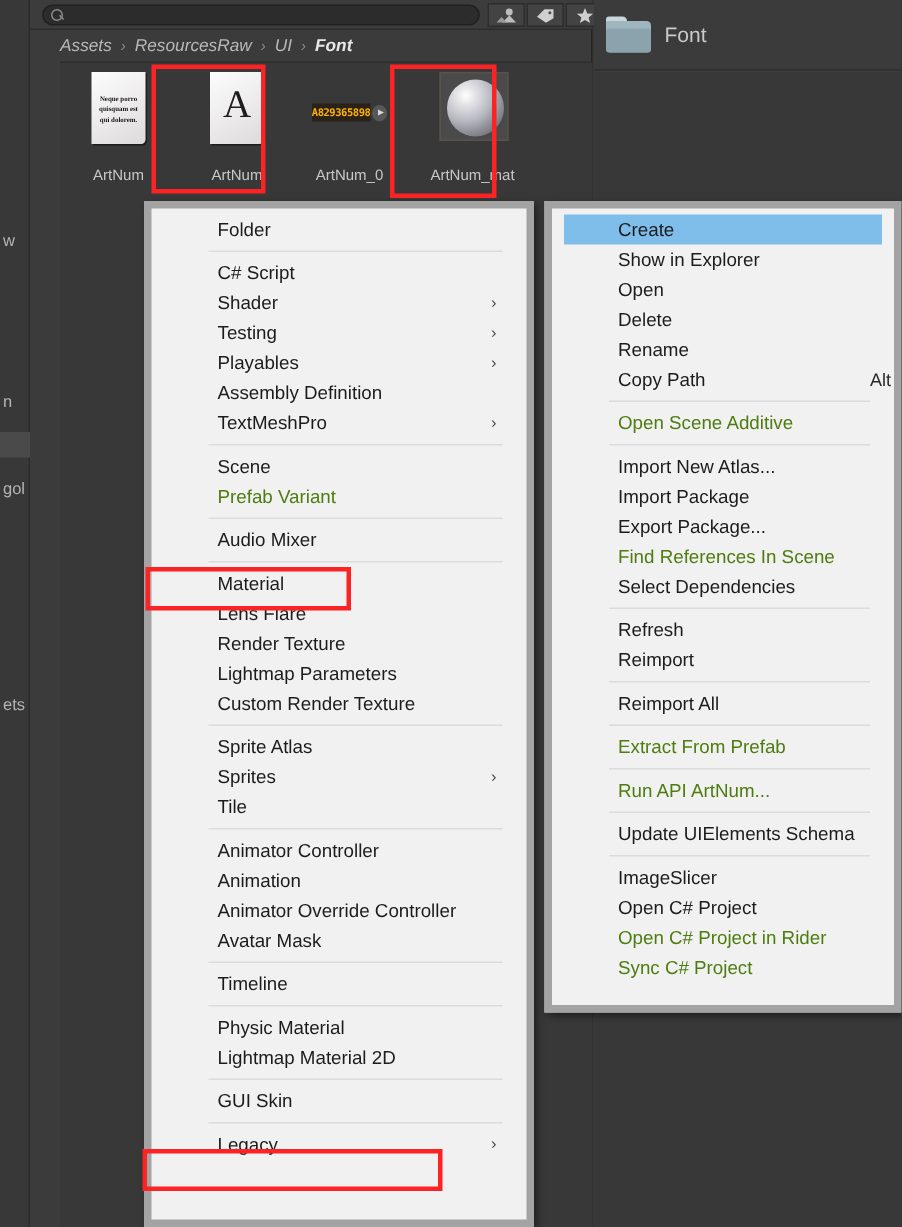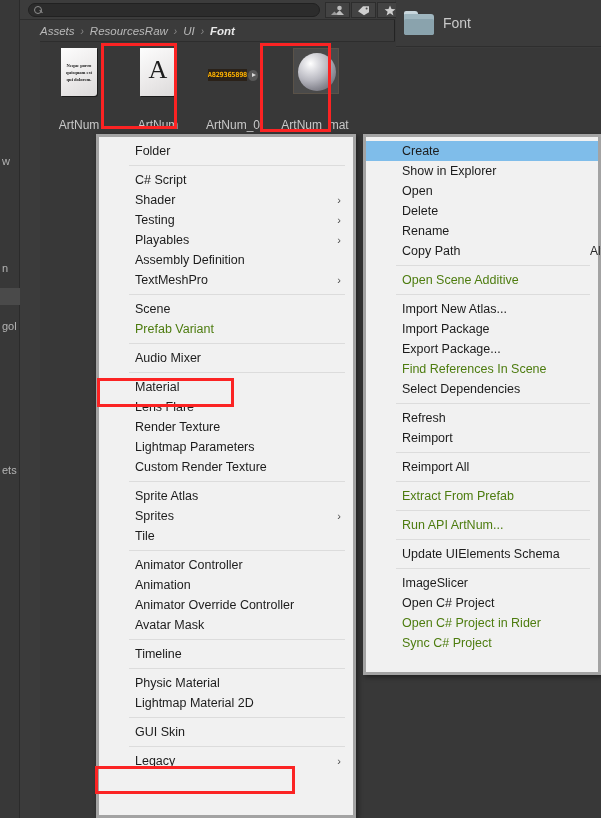--- a/index.html
+++ b/index.html
@@ -71,21 +71,21 @@
     background: #383838; border-top: 1px solid #2d2d2d;
   }
 
   .asset {
     position: absolute; width: 68px; text-align: center;
   }
   .asset-thumb {
     width: 56px; height: 64px; margin: 0 auto; position: relative;
   }
   .asset-label {
-    margin-top: 8px; color: #c8c8c8; font-size: 12px;
+    margin-top: 2px; color: #c8c8c8; font-size: 10px;
     white-space: nowrap; overflow: hidden;
   }
 
   
   .page-doc {
     position: absolute; left: 10px; top: 2px; width: 36px; height: 48px;
     background: linear-gradient(150deg,#fdfdfd 0%,#eceaea 55%,#dcdada 100%);
     box-shadow: 1px 1px 0 rgba(0,0,0,.5);
     border-radius: 0 0 3px 0;
   }
@@ -160,22 +160,22 @@
     margin-left: 9px; color: #c9c9c9; font-size: 14px;
   }
   .insp-body {
     position: absolute; left: 0; top: 48px; width: 205px; bottom: 0;
     background: #383838;
   }
 
   
   .ctx-menu {
     position: absolute; background: #f1f1f1;
-    border: 3px solid #a3a3a3; box-shadow: 2px 2px 5px rgba(0,0,0,.45);
-    font-size: 12.5px; color: #1c1c1c; padding: 3px 0;
+    border: 5px solid #a3a3a3; box-shadow: 2px 2px 5px rgba(0,0,0,.45);
+    font-size: 12.5px; color: #1c1c1c; padding: 3px 8px;
   }
   #menu-left  { left: 96px;  top: 134px; width: 260px; height: 684px; padding-top: 4px; }
   #menu-right { left: 363px; top: 134px; width: 238px; height: 541px; padding-top: 4px; }
 
   .mi {
     position: relative; height: 20px; line-height: 20px;
     padding-left: 36px; white-space: nowrap; cursor: default;
   }
   .mi.disabled { color: #4d7c0f; }
   .mi.selected { background: #7fbdea; }

